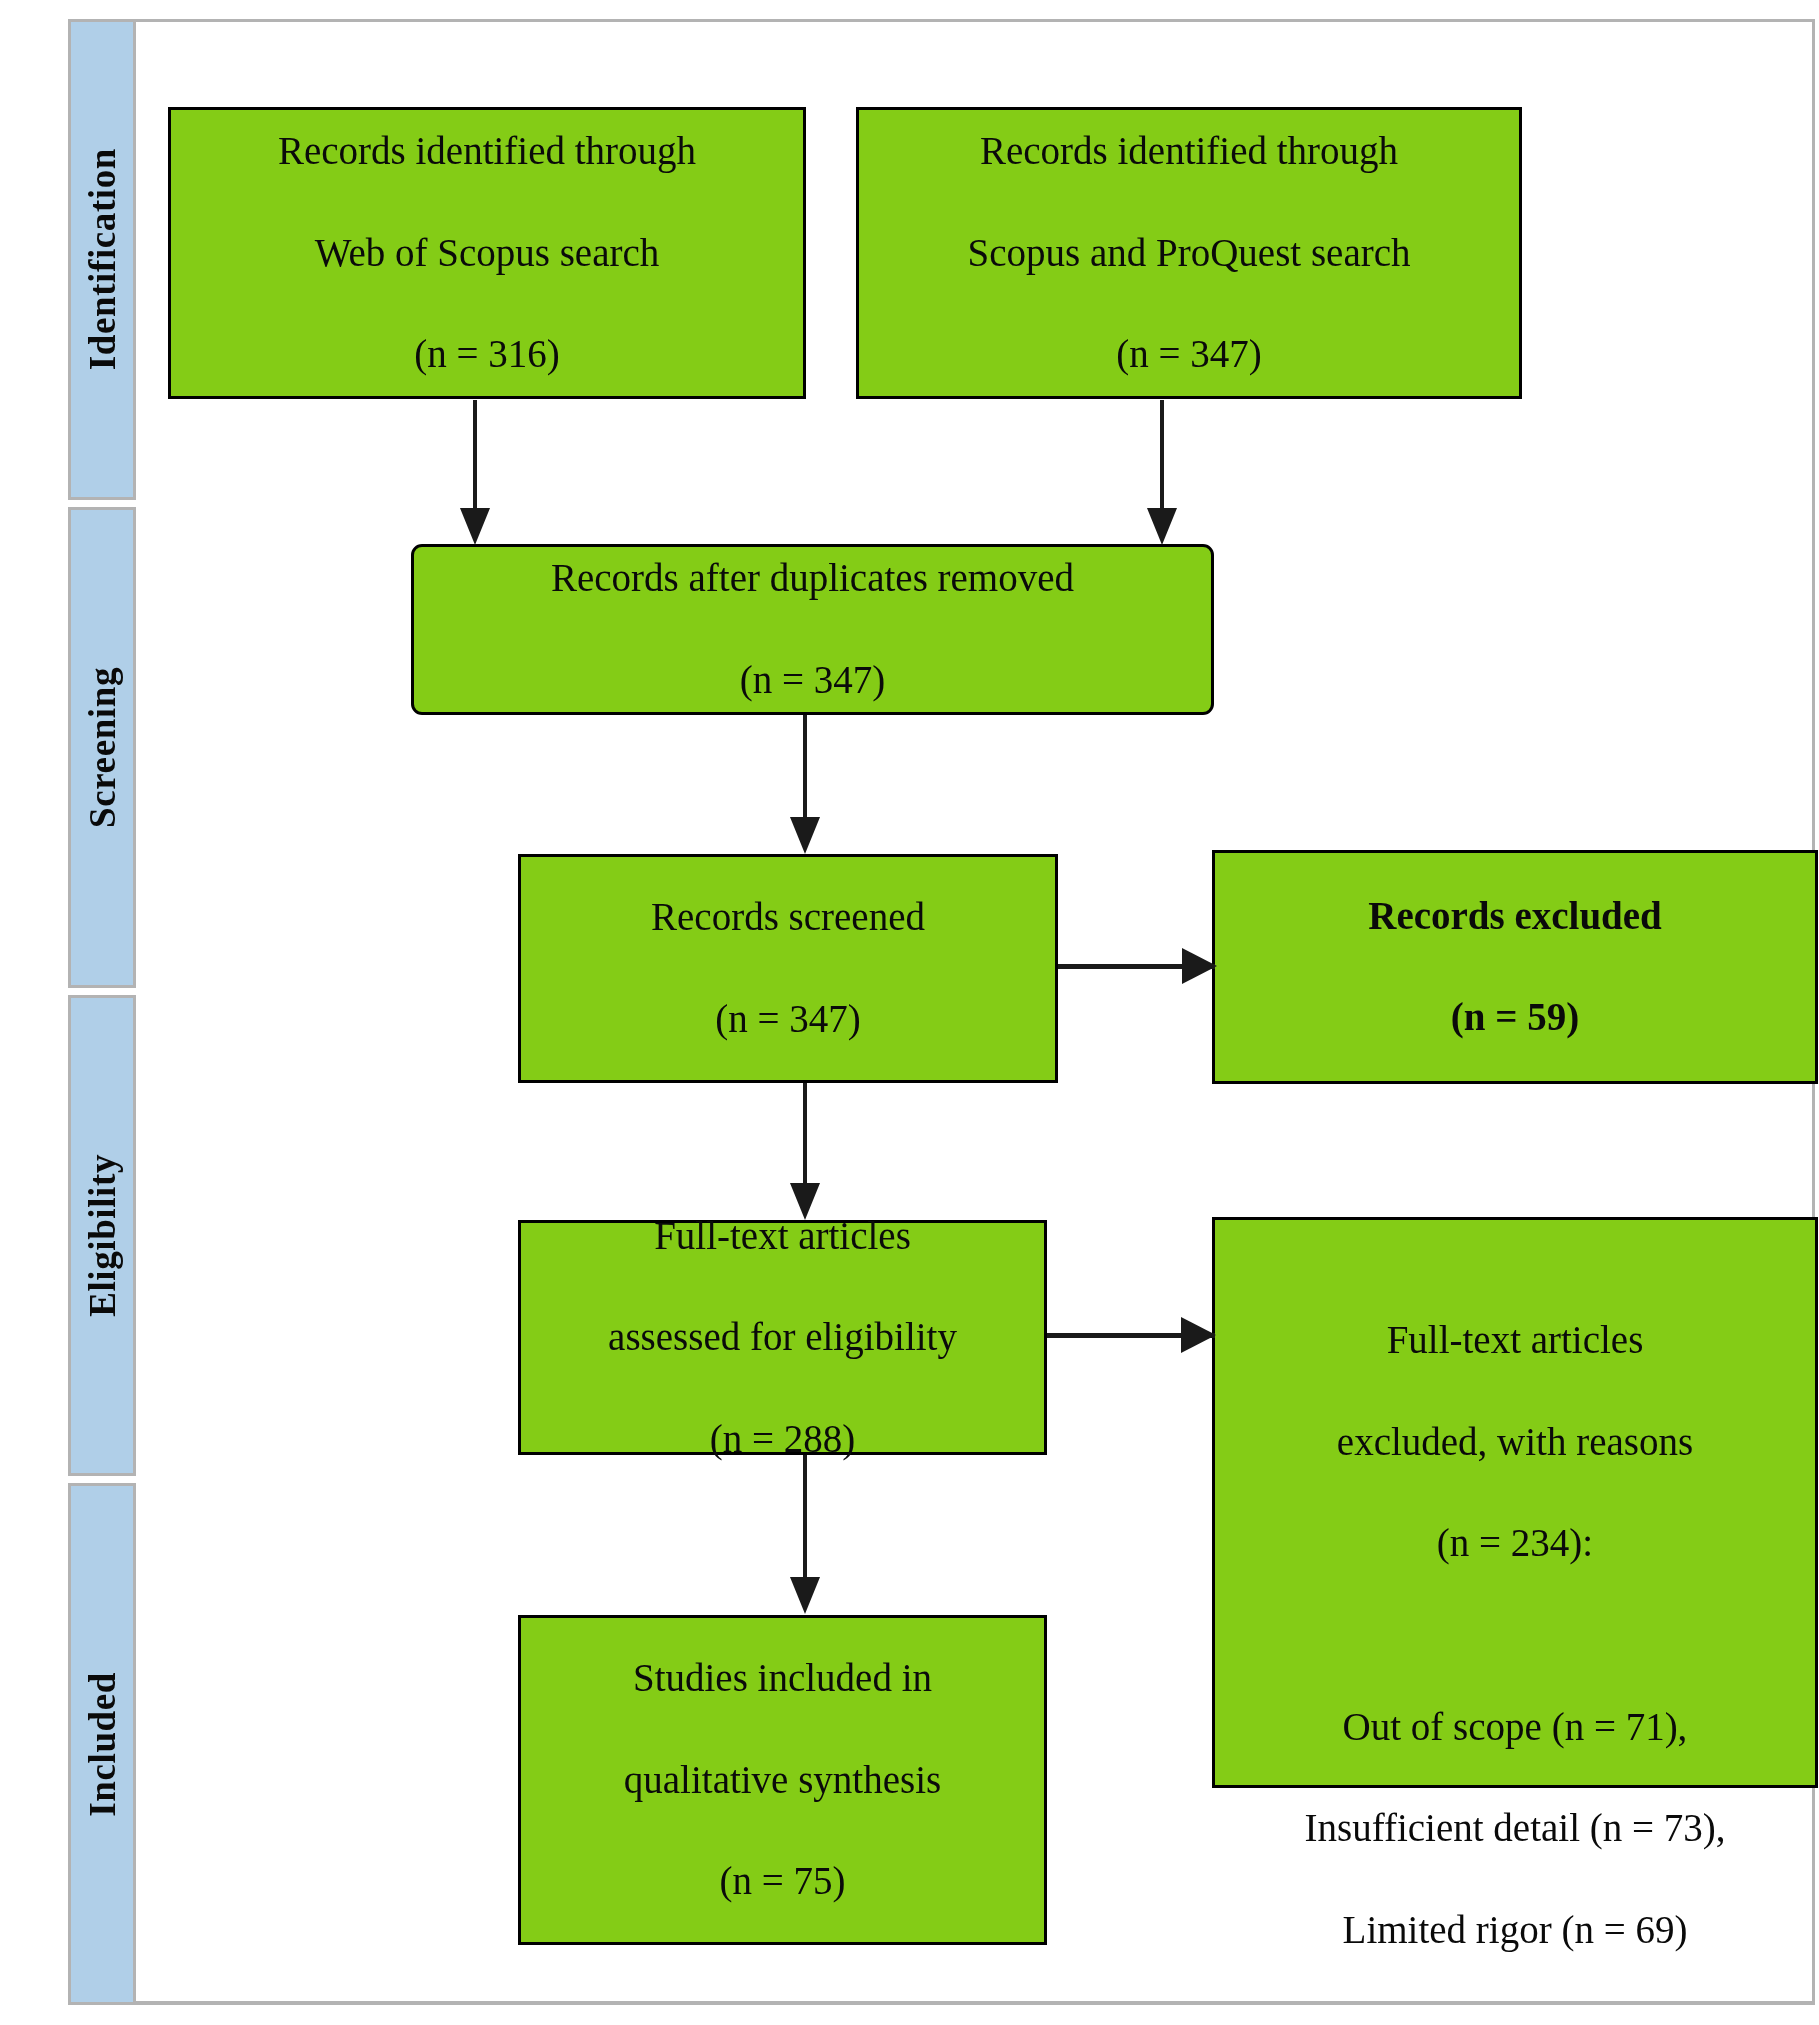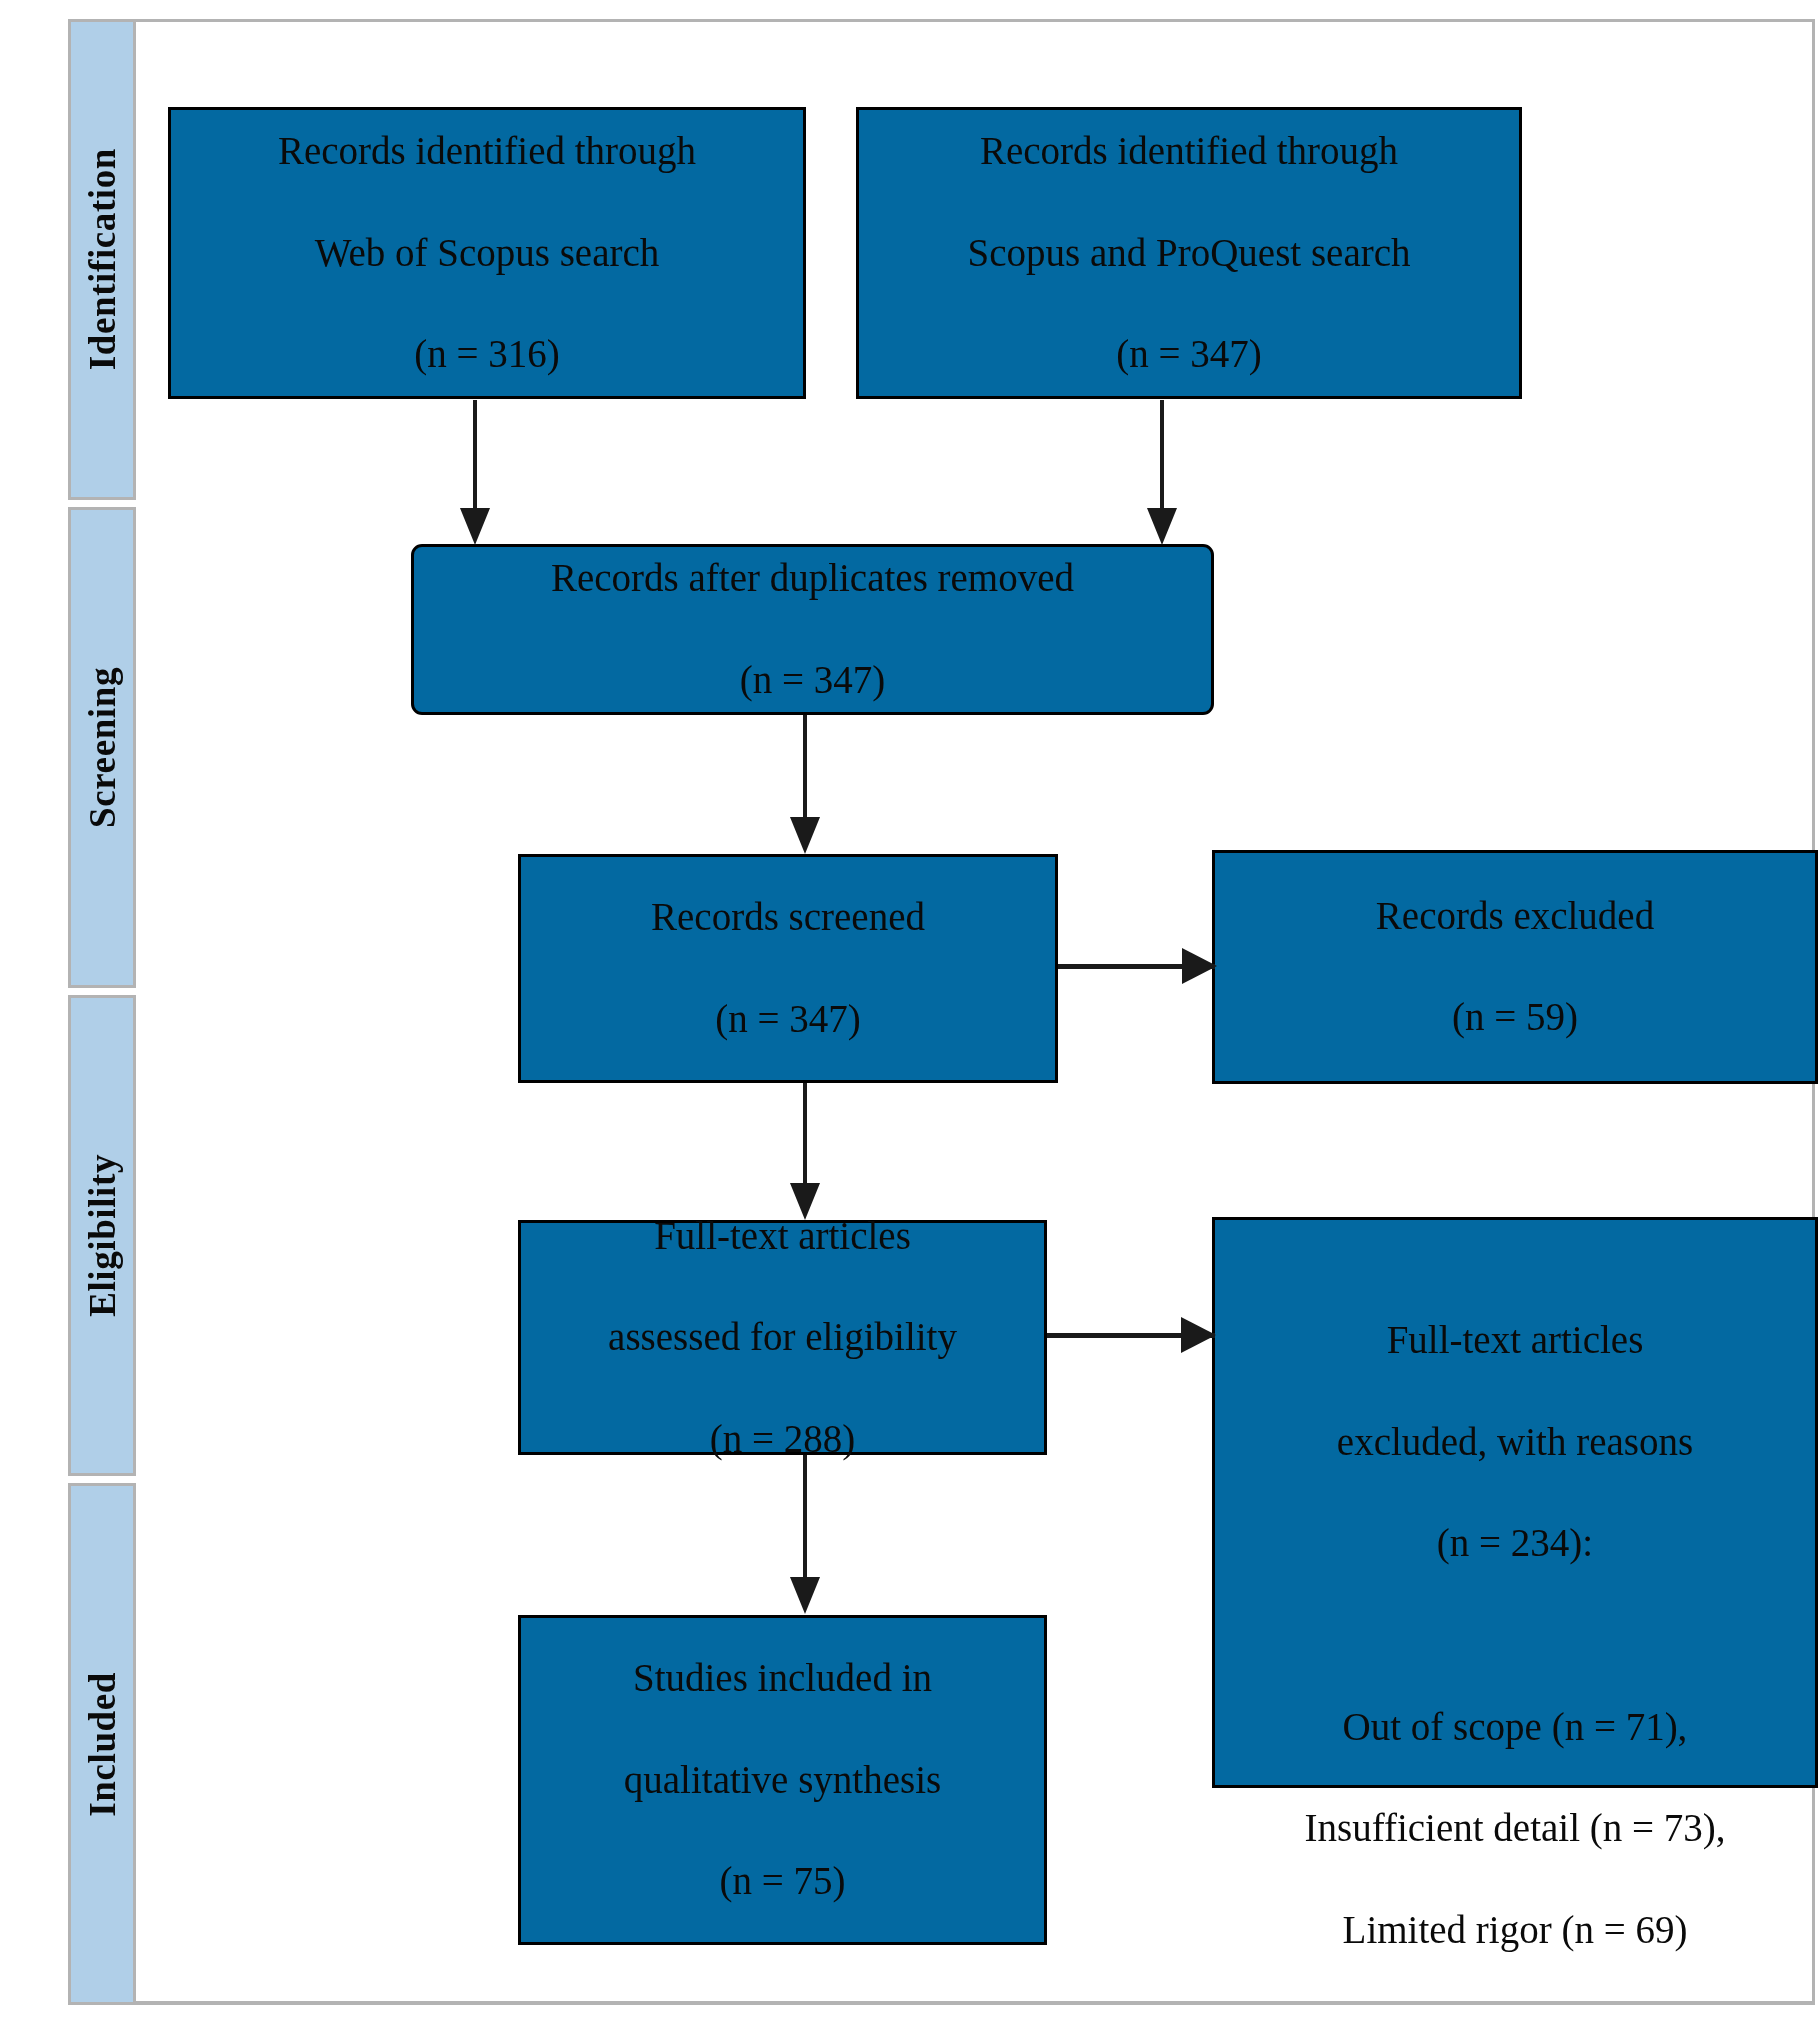--- a/index.html
+++ b/index.html
@@ -62,42 +62,42 @@
 
   #stage-identification { top: 19px;   height: 481px; }
   #stage-screening      { top: 507px;  height: 481px; }
   #stage-eligibility    { top: 995px; height: 481px; }
   #stage-included       { top: 1483px; height: 522px; }
 
   
   .flow-box {
     position: absolute;
     border: 3.9px solid #000000;
-    background: #0369a1;
+    background: #84cc16;
     display: flex;
     align-items: center;
     justify-content: center;
     text-align: center;
   }
   .flow-text {
     font-size: 39px;
     line-height: 1.30;
     color: #0a0a0a;
     padding: 0 7.8px;
     white-space: pre-line;
   }
   .flow-text .sub {
     display: block;
   }
 
   #box-wos        { left: 168px;  top: 107px;  width: 638px; height: 292px; }
   #box-scopus     { left: 856px; top: 107px;  width: 666px; height: 292px; }
   #box-dedup      { left: 411px;  top: 544px;  width: 803px; height: 171px; border-radius: 11px; }
   #box-screened   { left: 518px;  top: 854px; width: 540px;  height: 229px; }
-  #box-excluded   { left: 1212px; top: 850px; width: 606px; height: 234px; }
+  #box-excluded   { left: 1212px; top: 850px; width: 606px; height: 234px; font-weight: bold; }
   #box-fulltext   { left: 518px;  top: 1220px; width: 529px;  height: 235px; }
   #box-excl-reasons { left: 1212px; top: 1217px; width: 606px; height: 571px;
                       align-items: flex-start; padding-top: 40px; }
   #box-included   { left: 518px;  top: 1615px; width: 529px;  height: 330px; }
 
   #box-excl-reasons .flow-text { padding-top: 4.5px; }
   .reason-gap { display: block; height: 32px; }
 
   
   .v-line {

